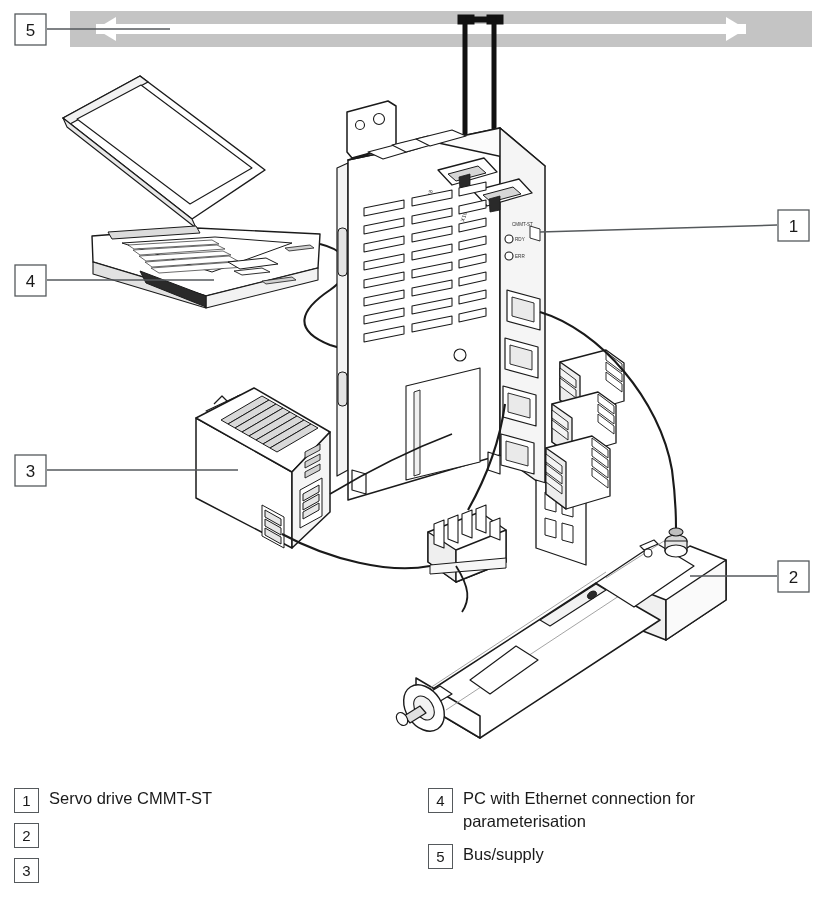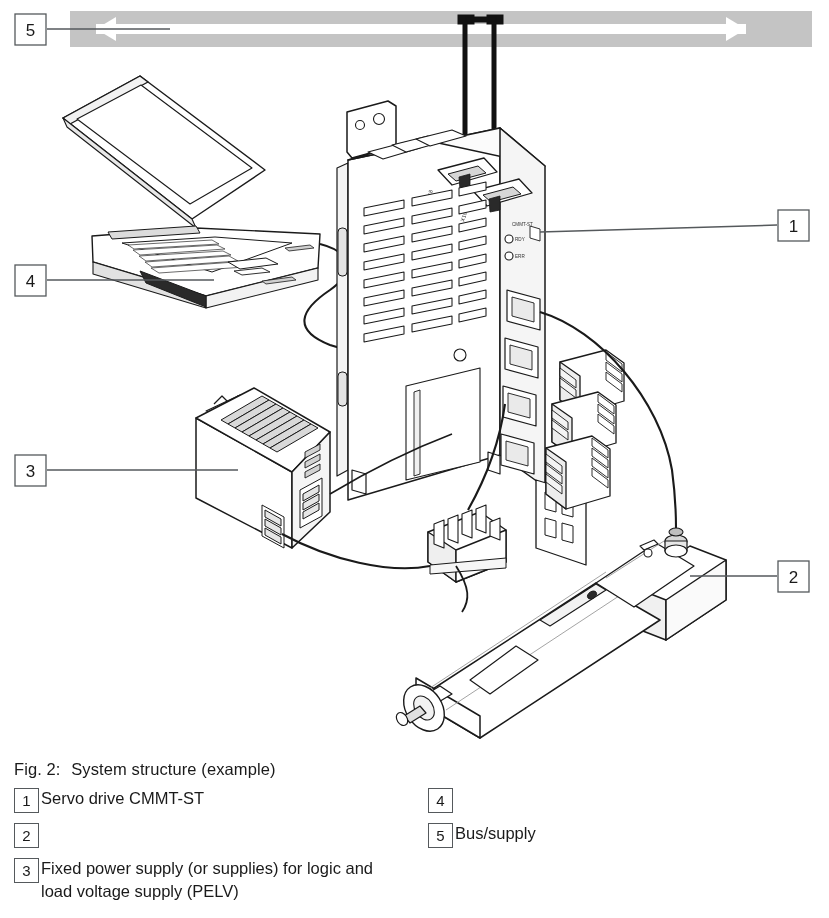--- a/index.html
+++ b/index.html
@@ -24,21 +24,21 @@
   .legend-row{
     display:flex;align-items:flex-start;margin-bottom:9px;
   }
   .legend-num{
     flex:0 0 auto;width:23px;height:23px;
     border:1.2px solid #55595c;background:#fff;
     display:flex;align-items:center;justify-content:center;
     font-size:15px;line-height:1;color:#1a1a1a;margin-top:1px;
   }
   .legend-text{
-    margin-left:2px;font-size:16.5px;line-height:1.42;color:#1a1a1a;
+    margin-left:10px;font-size:16.5px;line-height:1.42;color:#1a1a1a;
     max-width:350px;
   }
 </style>
 </head>
 <body>
 
 <div id="figure-area">
 <svg width="829" height="760" viewBox="0 0 829 760" xmlns="http://www.w3.org/2000/svg">
 
   <defs>
@@ -382,42 +382,38 @@
       <rect x="778" y="561" width="31" height="31" fill="#ffffff" stroke="#55595c" stroke-width="1.3"></rect>
       <text x="793.5" y="583" text-anchor="middle" fill="#1a1a1a">2</text>
     </g>
   </g>
 
 </svg>
 </div>
 
 <div id="legend">
 
-  <div class="fig-caption">
-    <span>Fig. 2:</span>
-    <span style="margin-left:6px;">System structure (example)</span>
-  </div>
 
   <div class="legend-col" id="legend-col-left">
     <div class="legend-row">
       <div class="legend-num">1</div>
       <div class="legend-text">Servo drive CMMT-ST</div>
     </div>
     <div class="legend-row">
       <div class="legend-num">2</div>
     </div>
     <div class="legend-row">
       <div class="legend-num">3</div>
-      <div class="legend-text">Fixed power supply (or supplies) for logic and load voltage supply (PELV)</div>
     </div>
   </div>
 
   <div class="legend-col" id="legend-col-right">
     <div class="legend-row">
       <div class="legend-num">4</div>
+      <div class="legend-text">PC with Ethernet connection for parameterisation</div>
     </div>
     <div class="legend-row">
       <div class="legend-num">5</div>
       <div class="legend-text">Bus/supply</div>
     </div>
   </div>
 
 </div>
 
 </body></html>

